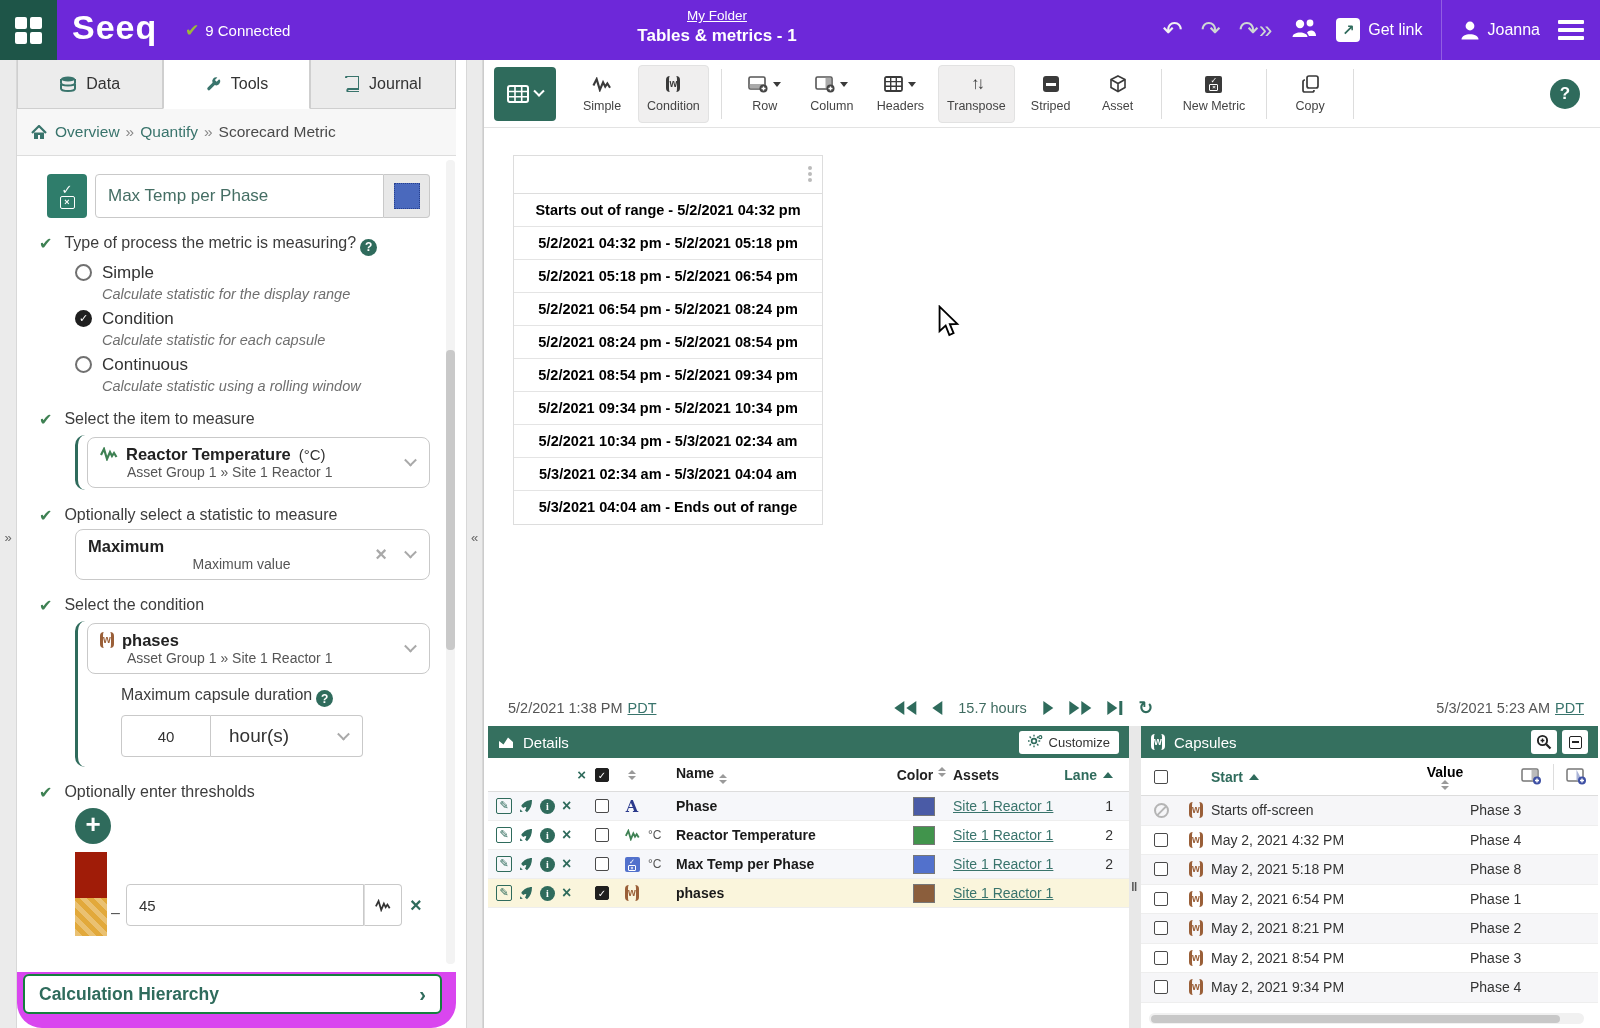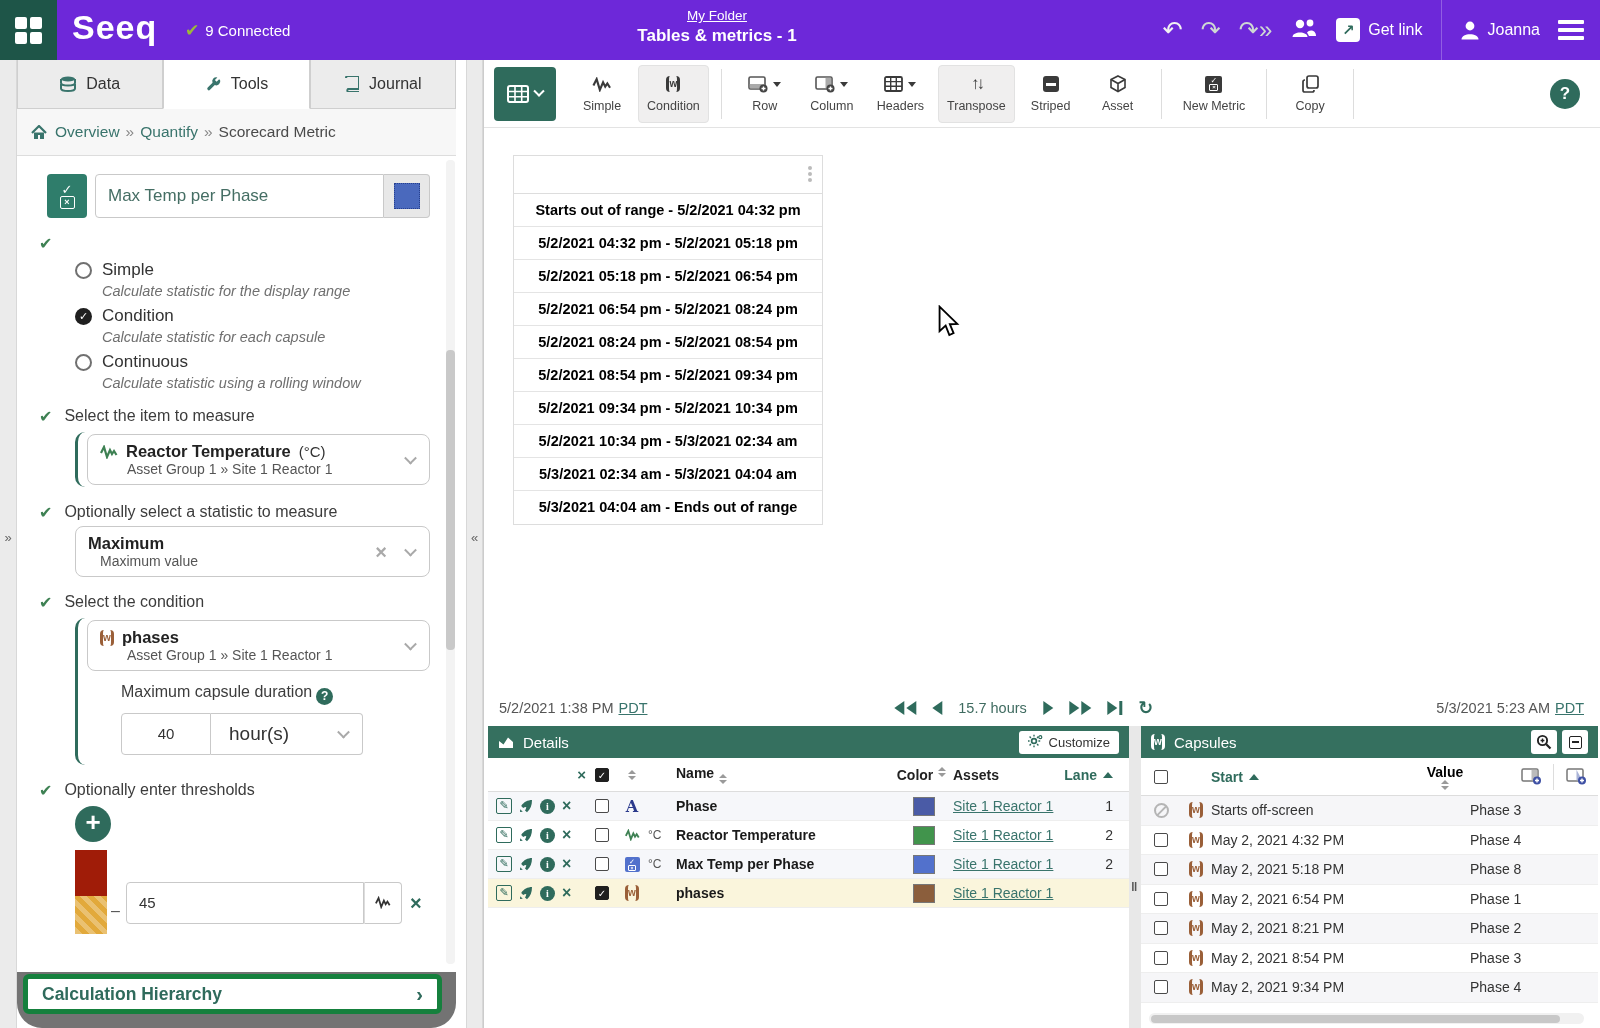--- a/index.html
+++ b/index.html
@@ -26,21 +26,21 @@
   .burger { display:flex; flex-direction:column; gap:4px; cursor:pointer; }
   .burger span { width:26px; height:4px; background:#fff; border-radius:1px; }
 
   
   .strip { position:absolute; top:60px; bottom:0; width:17px; background:#EBEBEB; color:#666; font-size:13px; text-align:center; cursor:pointer; }
   #strip-left { left:0; border-right:1px solid #D8D8D8; }
   #strip-right { left:466px; border-left:1px solid #D8D8D8; border-right:1px solid #D8D8D8; }
   .strip .chev { position:absolute; top:470px; left:0; width:100%; }
 
   
-  #sidebar { position:absolute; left:17px; top:60px; width:439px; bottom:0; background:#737373;border-radius:25px; }
+  #sidebar { position:absolute; left:17px; top:60px; width:439px; bottom:0; background:#d946ef;border-radius:25px; }
   .tabs { display:flex; height:49px; background:#DCDCDC; }
   .tab { flex:1; display:flex; align-items:center; justify-content:center; gap:10px; font-size:16px; color:#333; background:#ECECEC; border:1px solid #CFCFCF; border-top:none; cursor:pointer; }
   .tab.active { background:#FFF; border-bottom:1px solid #FFF; }
   .tab-ic { color:#39746C; display:inline-flex; }
   .breadcrumb { height:47px; background:#F7F7F7; border-bottom:1px solid #DDD; display:flex; align-items:center; gap:6px; padding-left:14px; font-size:15.5px; }
   .bc-link { color:#39746C; cursor:pointer; }
   .bc-sep { color:#888; }
   .bc-current { color:#4A4A4A; }
   .home-ic { color:#39746C; display:inline-flex; margin-right:2px; }
 
@@ -63,21 +63,21 @@
   .radio.sel { border:none; background:#1F1F1F; color:#fff; font-size:11px; font-weight:bold; display:flex; align-items:center; justify-content:center; }
   .radio-label { font-size:17px; color:#333; }
   .radio-desc { margin:3px 0 6px 27px; font-style:italic; color:#6F6F6F; font-size:14.5px; }
 
   .bracket { margin:6px 0 0 42px; border-left:3px solid #2F6B5C; border-radius:10px 0 0 10px; padding:2px 0 2px 9px; }
   .dropdown { position:relative; background:#fff; border:1px solid #C9C9C9; border-radius:8px; padding:7px 34px 7px 12px; cursor:pointer; }
   .dd-main { display:flex; align-items:baseline; gap:8px; }
   .dd-name { font-weight:bold; font-size:16.5px; color:#222; }
   .dd-unit { font-size:15px; color:#333; }
   .dd-sub { margin-left:27px; font-size:14px; color:#555; }
-  .dd-sub.nopad { margin-left:12px; }
+  .dd-sub.nopad { margin-left:0;text-align:center; }
   .chev-dn { position:absolute; right:14px; top:50%; width:9px; height:9px; border-right:2.5px solid #A9A9A9; border-bottom:2.5px solid #A9A9A9; transform:translateY(-70%) rotate(45deg); }
   .dd-clear { position:absolute; right:42px; top:50%; transform:translateY(-50%); color:#A9A9A9; font-size:20px; font-weight:bold; cursor:pointer; }
   .plain-dd { margin-left:42px; }
   .sig-ic { color:#3E8153; display:inline-flex; align-self:center; }
   .capi { display:inline-flex; align-items:center; justify-content:center; width:14px; height:16px; border-left:3px solid; border-right:3px solid; border-radius:4px; font-size:10px; font-weight:bold; line-height:1; align-self:center; }
   .capi-brown { color:#9A5F38; }
   .capi-dark { color:#3A3A3A; }
   .capi-white { color:#fff; }
 
   .duration { margin:12px 0 8px 34px; }
@@ -89,21 +89,21 @@
   .plus-btn { width:36px; height:36px; border-radius:50%; background:#2F6B5C; color:#fff; font-size:26px; line-height:33px; text-align:center; font-weight:bold; margin:6px 0 8px 42px; cursor:pointer; }
   .thr-row { display:flex; margin-left:42px; align-items:flex-start; }
   .sw-col { width:32px; }
   .sw-red { height:46px; }
   .sw-yellow { height:38px; background-image:repeating-linear-gradient(45deg, rgba(255,255,255,0.28) 0 5px, transparent 5px 10px); }
   .thr-dash { margin:52px 6px 0 4px; color:#555; font-size:16px; }
   .thr-input { margin-top:32px; width:238px; height:42px; border:1px solid #C9C9C9; border-radius:4px 0 0 4px; font-size:15px; color:#333; padding-left:12px; font-family:inherit; }
   .thr-sig-btn { margin-top:32px; width:38px; height:42px; border:1px solid #C9C9C9; border-left:1px solid #DDD; border-radius:0 4px 4px 0; background:#fff; display:flex; align-items:center; justify-content:center; color:#333; cursor:pointer; }
   .thr-x { margin:42px 0 0 8px; color:#2F6B5C; font-weight:800; font-size:20px; cursor:pointer; }
 
-  .calc-hier { position:absolute; bottom:14px; left:6px; right:14px; height:40px; background:#fff; border:5px solid #15803d; border-radius:6px; display:flex; align-items:center; justify-content:space-between; padding:0 14px; cursor:pointer; }
+  .calc-hier { position:absolute; bottom:14px; left:6px; right:14px; height:40px; background:#fff; border:2px solid #15803d; border-radius:6px; display:flex; align-items:center; justify-content:space-between; padding:0 14px; cursor:pointer; }
   .calc-hier .ch-label { color:#2F6B5C; font-weight:bold; font-size:17.5px; }
   .calc-hier .ch-arrow { color:#2F6B5C; font-weight:bold; font-size:20px; }
   .form-sb { position:absolute; right:1px; top:100px; bottom:64px; width:9px; background:#F3F3F3; border-radius:4px; }
   .form-sb .thumb { position:absolute; top:190px; width:9px; height:300px; background:#C9C9C9; border-radius:4px; cursor:grab; }
 
   
   #main { position:absolute; left:483px; top:60px; right:0; bottom:0; background:#fff; border-left:1px solid #CCC; }
   .toolbar { position:relative; height:68px; border-bottom:1px solid #E3E3E3; display:flex; align-items:center; padding:0 10px; gap:5px; }
   .tb-green { width:62px; height:54px; background:#2F6B5C; border-radius:4px; display:flex; align-items:center; justify-content:center; gap:6px; color:#fff; cursor:pointer; margin-right:10px; }
   .tb-green .chev-w { width:8px; height:8px; border-right:2.5px solid #fff; border-bottom:2.5px solid #fff; transform:rotate(45deg) translate(-2px,-2px); }
@@ -124,21 +124,21 @@
   
   .range-table { position:absolute; left:29px; top:95px; width:310px; border:1px solid #DDD; background:#fff; }
   .rt-head { height:38px; border-bottom:1px solid #DDD; position:relative; }
   .rt-menu { position:absolute; right:10px; top:10px; width:4px; height:4px; background:#BBB; border-radius:50%; box-shadow:0 6px 0 #BBB, 0 12px 0 #BBB; cursor:pointer; }
   .rt-row { height:33px; line-height:33px; text-align:center; font-weight:bold; font-size:14.5px; color:#000; border-bottom:1px solid #E4E4E4; white-space:nowrap; }
   .rt-row:last-child { border-bottom:none; }
 
   .cursor { position:absolute; left:452px; top:245px; z-index:20; pointer-events:none; }
 
   
-  .timebar { position:absolute; left:0; right:0; top:630px; height:36px; display:flex; align-items:center; padding:0 15px; font-size:14.5px; color:#555; }
+  .timebar { position:absolute; left:0; right:0; top:630px; height:36px; display:flex; align-items:center; padding:0 24px; font-size:14.5px; color:#555; }
   .tz-link { color:#39746C; text-decoration:underline; cursor:pointer; margin-left:5px; }
   .tb-nav { position:absolute; left:50%; transform:translateX(-57%); display:flex; align-items:center; gap:16px;justify-content:space-between; }
   .tr { width:0; height:0; border-top:7px solid transparent; border-bottom:7px solid transparent; border-left:10px solid #2F6B5C; cursor:pointer; }
   .tl { width:0; height:0; border-top:7px solid transparent; border-bottom:7px solid transparent; border-right:10px solid #2F6B5C; cursor:pointer; }
   .dbl { display:flex; gap:2px; cursor:pointer; }
   .endbar { width:3.5px; height:14px; background:#2F6B5C; }
   .dur-txt { color:#3F6B60; cursor:pointer; }
   .refresh { color:#2F6B5C; font-size:18px; font-weight:bold; cursor:pointer; line-height:1; }
   .tb-right { position:absolute; right:16px; }
 
@@ -311,20 +311,21 @@
           <span class="mk2">×</span>
         </span>
       <input class="name-input" value="Max Temp per Phase" style="">
       <span class="color-btn">
           <span class="cb-swatch" style="background-color: rgb(74, 105, 189);"></span>
         </span>
     </div>
 
     <div class="step-head">
       <span class="step-check">✔</span>
+      <span><span>Type of process the metric is measuring?</span><span class="help-circ">?</span></span>
     </div>
     <div class="radio-group">
       <div class="radio-row">
         <span class="radio"></span>
         <span class="radio-label">Simple</span>
       </div>
       <div class="radio-desc">Calculate statistic for the display range</div>
       <div class="radio-row">
         <span class="radio sel">✓</span>
         <span class="radio-label">Condition</span>

